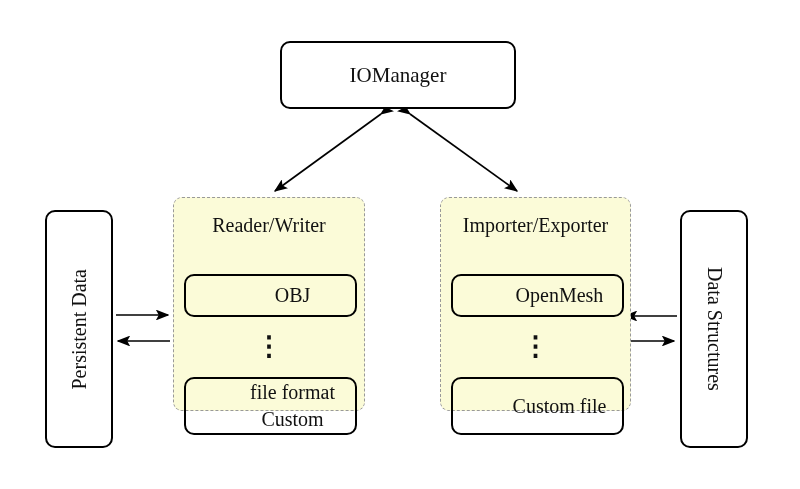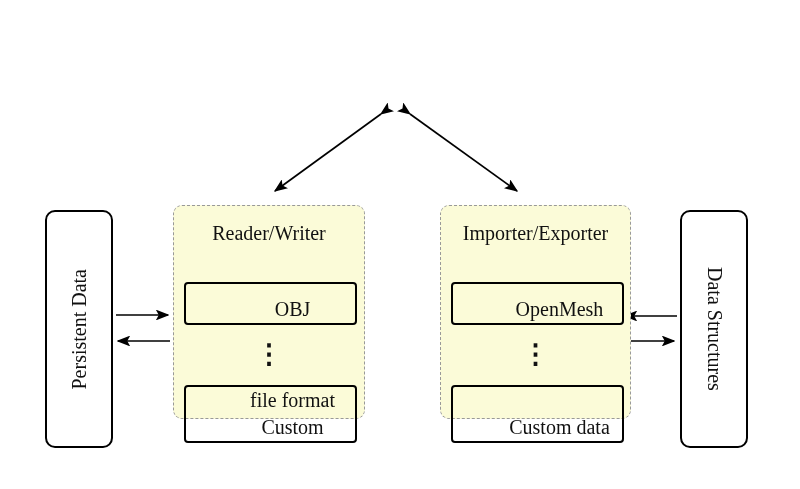--- a/index.html
+++ b/index.html
@@ -30,43 +30,43 @@
     align-items: center;
     justify-content: center;
     text-align: center;
   }
   .iomanager {
     left: 280px; top: 41px; width: 236px; height: 68px;
     font-size: 21px;
   }
   .panel {
     position: absolute;
-    top: 205px;
+    top: 197px;
     height: 214px;
     background: var(--panel-fill);
     border: 1.6px dashed var(--panel-border);
     border-radius: 9px;
   }
   .panel-left  { left: 173px; width: 192px; }
   .panel-right { left: 428px; width: 191px; margin-left: 12px; }
   .panel-title {
     position: absolute;
     top: 16px; left: 0; right: 0;
     text-align: center;
     font-size: 20px;
   }
   .inner-node {
     position: absolute;
     background: transparent;
     border: 2.5px solid var(--node-border);
-    border-radius: 4px;
+    border-radius: 10px;
     display: flex;
     flex-direction: column;
     align-items: center;
-    justify-content: flex-end;
+    justify-content: center;
     text-align: center;
     font-size: 20px;
     line-height: 27px;
     padding-left: 44px;
   }
   .inner-top    { left: 10px; top: 76px; width: 173px; height: 43px; }
   .inner-bottom { left: 10px; top: 179px; width: 173px; height: 58px; }
   .ellipsis {
     position: absolute;
     left: 0; right: 0;
@@ -119,20 +119,23 @@
 
     <line x1="116" y1="315" x2="168" y2="315" marker-end="url(#ah)"></line>
 
     <line x1="170" y1="341" x2="118" y2="341" marker-end="url(#ah)"></line>
 
     <line x1="677" y1="316" x2="625" y2="316" marker-end="url(#ah)"></line>
 
     <line x1="622" y1="341" x2="674" y2="341" marker-end="url(#ah)"></line>
   </svg>
 
+  <div class="node iomanager">
+    <span>IOManager</span>
+  </div>
 
   <div class="panel panel-left">
     <div class="panel-title">Reader/Writer</div>
     <div class="inner-node inner-top">
       <span>OBJ</span>
     </div>
     <div class="ellipsis">
       <span>⋮</span>
     </div>
     <div class="inner-node inner-bottom">
@@ -143,21 +146,21 @@
 
   <div class="panel panel-right">
     <div class="panel-title">Importer/Exporter</div>
     <div class="inner-node inner-top">
       <span>OpenMesh</span>
     </div>
     <div class="ellipsis">
       <span>⋮</span>
     </div>
     <div class="inner-node inner-bottom">
-      <span>Custom data</span>
+      <span>Custom file</span>
     </div>
   </div>
 
   <div class="node side-node side-left">
     <span class="vtext-up">Persistent Data</span>
   </div>
 
   <div class="node side-node side-right">
     <span class="vtext-down">Data Structures</span>
   </div>

